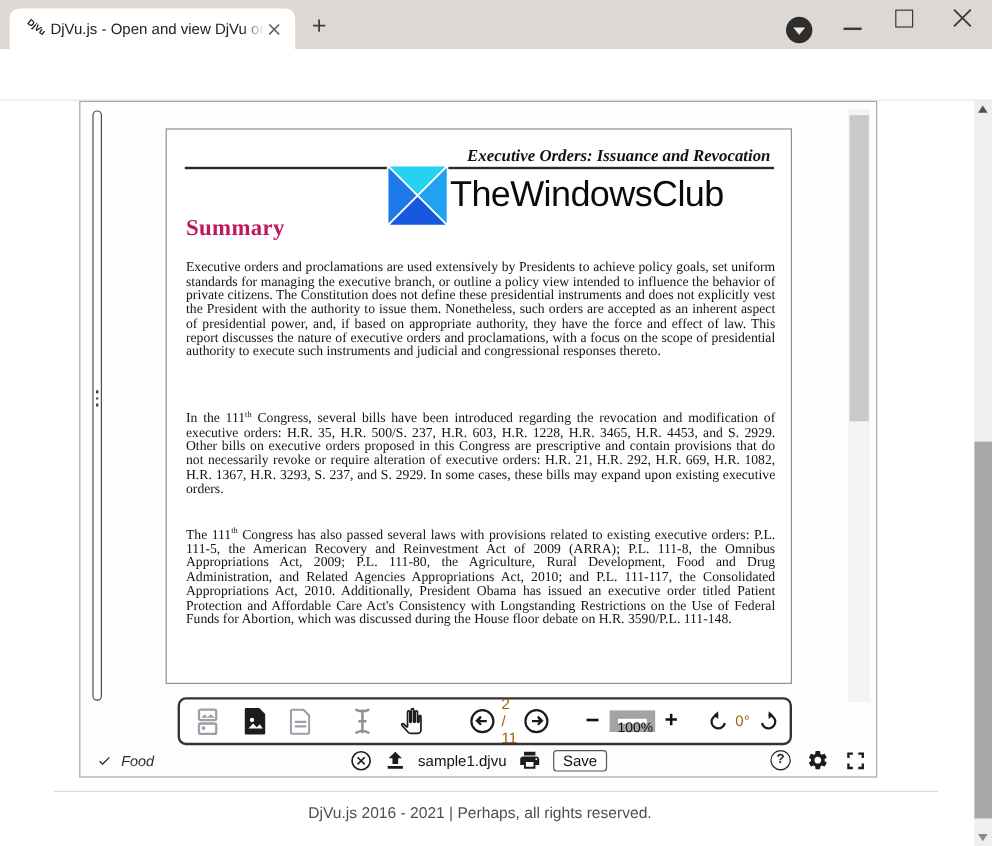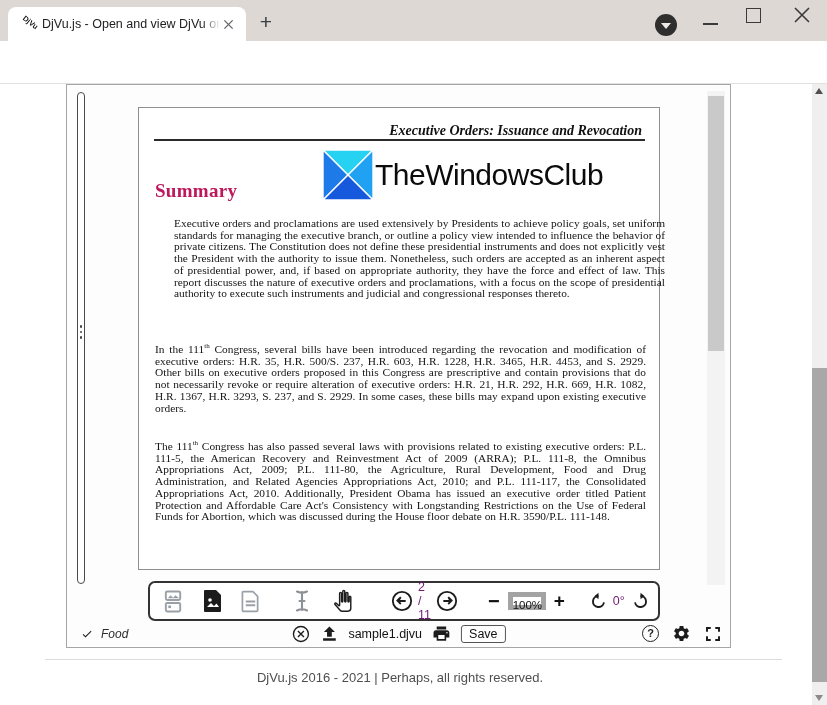--- a/index.html
+++ b/index.html
@@ -41,34 +41,34 @@
   .content { position:absolute; left:0; top:84px; width:827px; height:621px; background:#fff; }
 
   .viewer { position:absolute; left:66px; top:0; width:665px; height:564px; border:1px solid #a6a6a6; background:#fdfdfd; }
   .side-strip { position:absolute; left:10px; top:7px; width:8px; height:492px; background:#fff; border:1px solid #4a4a4a; border-radius:4px; }
   .strip-dots { position:absolute; left:1px; top:232px; width:4px; display:flex; flex-direction:column; align-items:center; gap:3px; }
   .strip-dots i { width:2.6px; height:2.6px; border-radius:50%; background:#444; }
 
   .page { position:absolute; left:71px; top:22px; width:522px; height:463px; background:#fff; border:1px solid #8f8f8f; font-family:"Liberation Serif", serif; }
   .doc-header { position:absolute; top:15px; right:17px; font-size:14px; font-weight:bold; font-style:italic; color:#111; }
   .doc-rule { position:absolute; top:31px; left:15px; width:491px; border-top:2px solid #2a2a2a; }
-  .logo-row { position:absolute; top:41px; left:183px; display:flex; align-items:center; }
+  .logo-row { position:absolute; top:29px; left:183px; display:flex; align-items:center; }
   .watermark { font-family:"Liberation Sans", sans-serif; font-size:30px; color:#0b0b0b; letter-spacing:-0.5px; margin-left:1px; }
   .doc-heading { position:absolute; top:72px; left:16px; font-size:19px; font-weight:bold; color:#be185d; letter-spacing:0.3px; }
   .doc-p { position:absolute; left:16px; width:491px; font-size:11.4px; line-height:11.7px; text-align:justify; color:#141414; }
   .doc-p sup { font-size:7px; line-height:0; }
-  .p1 { top:110px;margin-left:19px; } .p2 { top:236px; } .p3 { top:333px; }
+  .p1 { top:110px; } .p2 { top:236px; } .p3 { top:333px; }
 
   .v-scroll { position:absolute; left:640px; top:6px; width:18px; height:494px; background:#f3f3f3; }
   .v-thumb { position:absolute; left:1px; top:5px; width:16px; height:255px; background:#c9c9c9; }
 
   .vtoolbar { position:absolute; left:81px; top:496px; width:512px; height:40px; background:#fff; border:2px solid #333; border-radius:7px; display:flex; align-items:center; padding:0 12px; }
   .tb-sep { width:1.5px; height:24px; background:#666; }
-  .tb-txt { font-size:12.5px; color:#701a75; }
-  .zoom-box { width:38px; height:18px; border:5px solid #a3a3a3; font-size:11.5px; color:#111; text-align:center; line-height:16px; background:#fff; }
+  .tb-txt { font-size:12.5px; color:#a16207; }
+  .zoom-box { width:38px; height:18px; border:7px solid #a3a3a3; font-size:11.5px; color:#111; text-align:center; line-height:16px; background:#fff; }
   .minus-g { font-size:20px; font-weight:bold; color:#111; line-height:18px; }
   .plus-g { font-size:19px; font-weight:bold; color:#111; line-height:18px; }
 
   .vstatus { position:absolute; left:0; bottom:0; width:100%; height:27px; }
   .st-left { position:absolute; left:13px; top:0; height:27px; display:flex; align-items:center; gap:7px; }
   .ready-txt { font-size:12px; font-style:italic; color:#2c2c2c; }
   .st-center { position:absolute; left:50%; transform:translateX(-50%); top:0; height:27px; display:flex; align-items:center; gap:10px;justify-content:flex-end; }
   .filename { font-size:12.5px; color:#111; }
   .save-btn { border:1px solid #555; border-radius:3px; background:#fff; font-size:12.5px; color:#111; padding:1px 7px; font-family:"Liberation Sans", sans-serif; }
   .st-right { position:absolute; right:8px; top:0; height:27px; display:flex; align-items:center; gap:13px; }

